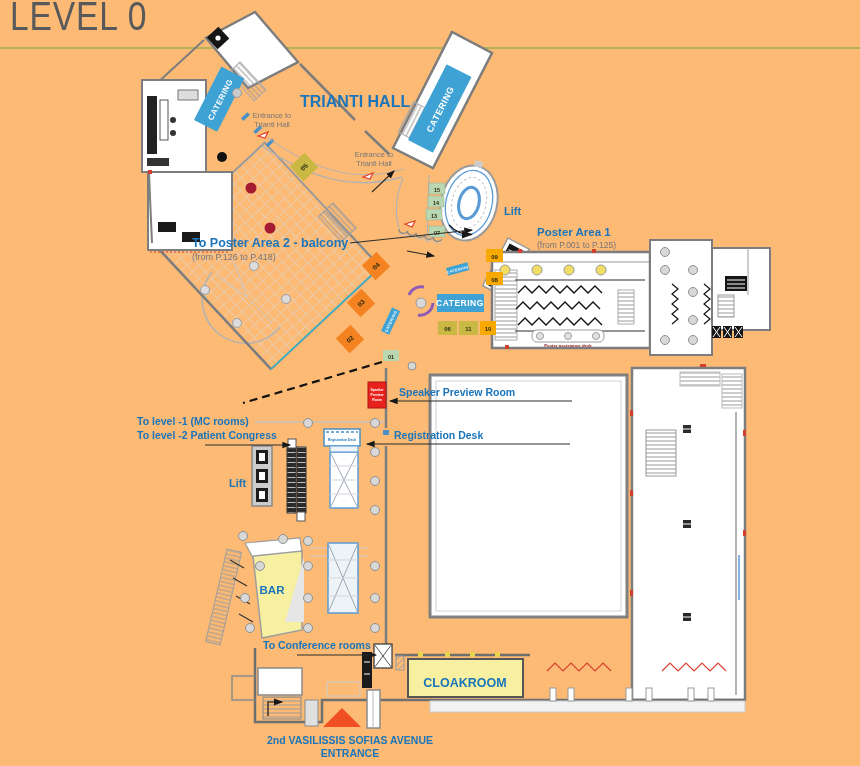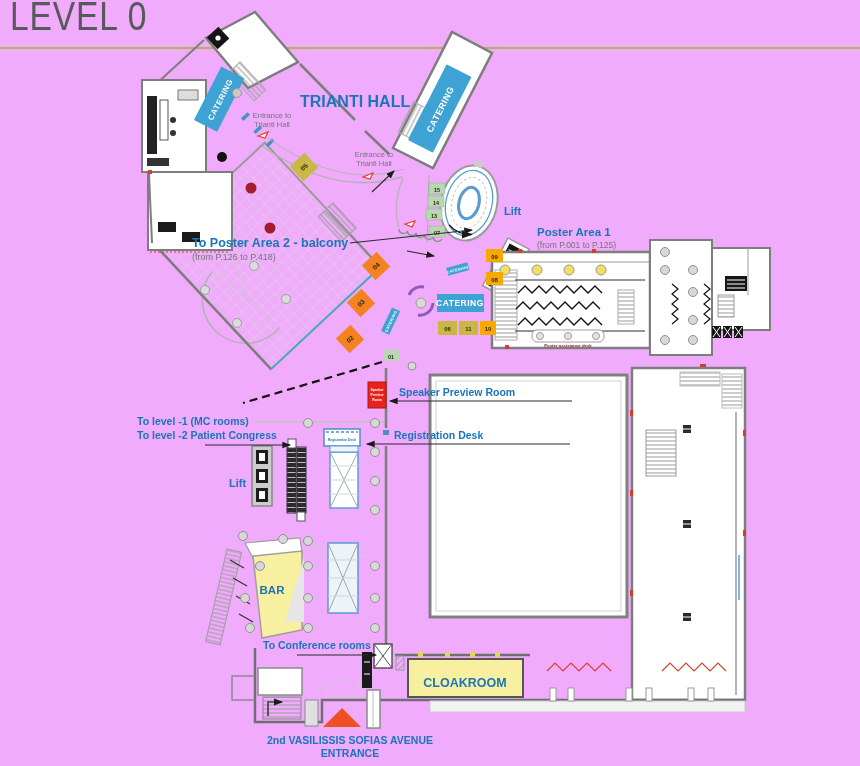--- a/index.html
+++ b/index.html
@@ -1,16 +1,16 @@
 <!DOCTYPE html>
 <html><head>
 <meta charset="utf-8">
 <style>
   html,body{margin:0;padding:0;background:#fff;}
-  .stage{position:relative;width:860px;height:766px;background:#f0abfc;overflow:hidden;
+  .stage{position:relative;width:860px;height:766px;background:#fdba74;overflow:hidden;
          font-family:"Liberation Sans",sans-serif;}
   .title{position:absolute;left:10px;top:-6px;margin:0;font-size:40px;font-weight:400;
          color:#58595b;letter-spacing:1px;transform:scaleX(.84);transform-origin:left top;
          font-family:"Liberation Sans",sans-serif;}
   .rule{position:absolute;left:0;top:47px;width:860px;height:2px;background:#b2b356;}
   svg{position:absolute;left:0;top:0;}
   text{font-family:"Liberation Sans",sans-serif;}
   .blb{fill:#1b75bb;font-weight:bold;}
   .gry{fill:#74757a;}
   .wall{stroke:#7d7d7d;fill:#ffffff;}

